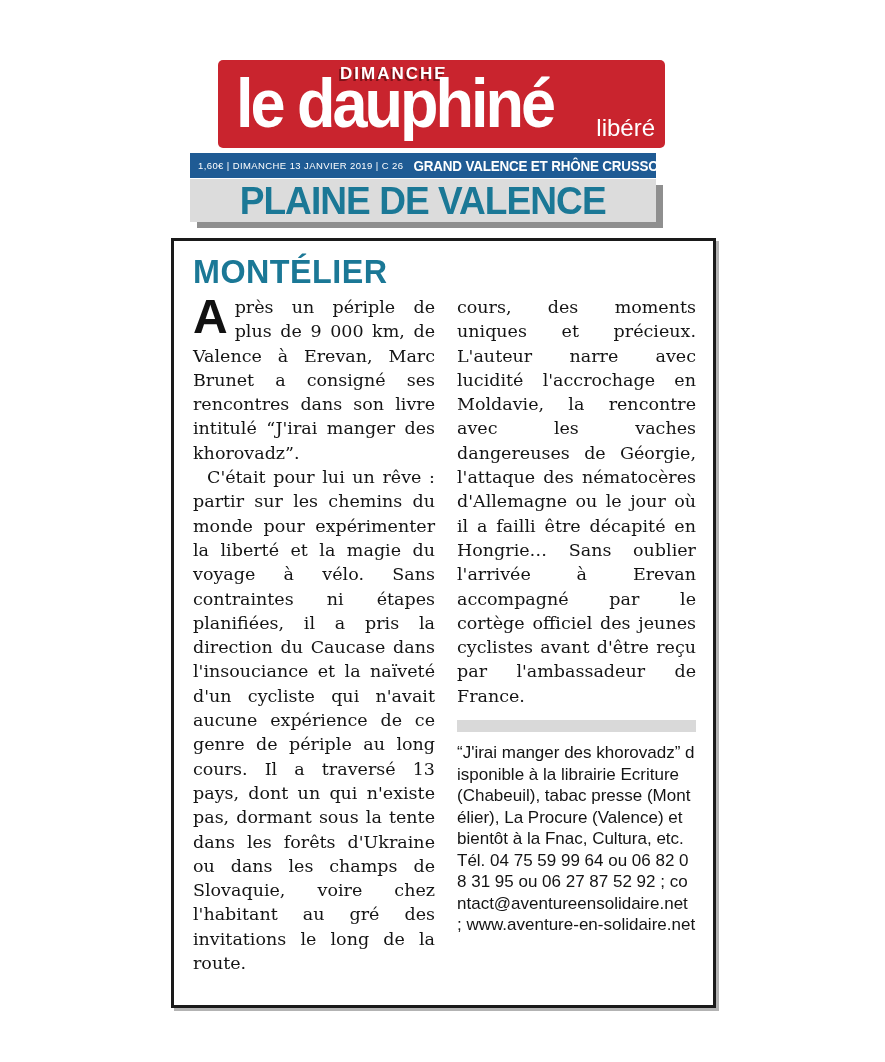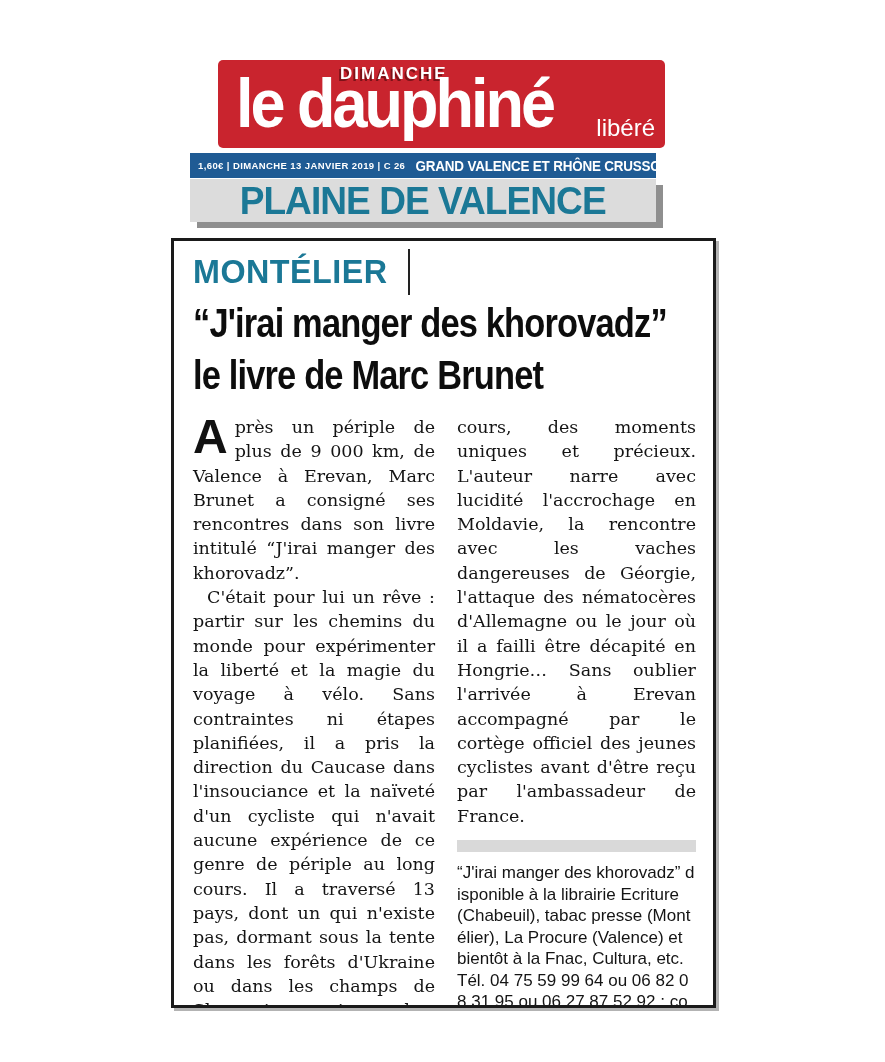--- a/index.html
+++ b/index.html
@@ -15,36 +15,36 @@
   .logo { position:absolute; left:18px; top:10px; color:#fff; font-weight:800;
           font-size:63px; letter-spacing:-3px; line-height:1;
           font-family:"Liberation Sans", sans-serif; transform:scaleY(1.08); transform-origin:top left; }
   .libere { position:absolute; right:10px; bottom:6px; color:#fff; font-size:24px;
             font-weight:400; letter-spacing:0; }
 
   
   .info-bar { position:absolute; left:190px; top:153px; width:466px; height:25px;
               background:#1F5B94; color:#fff; display:flex; align-items:center;
               justify-content:space-between; padding:0 8px; }
-  .info-left { font-size:9.5px; font-weight:bold; letter-spacing:.4px; white-space:nowrap; }
+  .info-left { font-size:9.5px; font-weight:normal; letter-spacing:.4px; white-space:nowrap; }
   .info-right { font-size:14px; font-weight:800; letter-spacing:-0.2px; white-space:nowrap;
                 transform:scaleX(.96); transform-origin:right center; }
 
   
   .section-banner { position:absolute; left:190px; top:179px; width:466px; height:43px;
                     background:#DCDCDC; box-shadow:7px 6px 0 0 #8F8F8F;
                     display:flex; align-items:center; justify-content:center; }
   .section-banner span { color:#1B7896; font-weight:800; font-size:39px; letter-spacing:-1px;
                          white-space:nowrap; transform:scaleX(.95); line-height:1; }
 
   
   .article-box { position:absolute; left:171px; top:238px; width:545px; height:770px;
                  background:#fff; border:3px solid #1a1a1a; box-shadow:3px 3px 0 #b3b3b3;
                  padding:8px 17px 10px 19px; overflow:hidden; }
-  .kicker-row { display:flex; align-items:stretch; height:44px; margin-bottom:2px; }
+  .kicker-row { display:flex; align-items:stretch; height:44px; margin-bottom:2px;flex-direction:column; }
   .kicker { color:#1B7896; font-weight:800; font-size:34px; letter-spacing:.5px;
             line-height:44px; white-space:nowrap; transform:scaleX(.95); transform-origin:left center; }
   .kicker-divider { width:2px; background:#222; margin-left:10px; height:46px; }
 
   .headline { margin:4px 0 14px 0; color:#0d0d0d; }
   .headline .hl { font-weight:800; font-size:41px; letter-spacing:-1px; line-height:52px;
                   white-space:nowrap; transform:scaleX(.84); transform-origin:left center;
                   font-family:"Liberation Sans", sans-serif; }
 
   .columns { display:flex; gap:22px; }
@@ -80,24 +80,20 @@
     <span>PLAINE DE VALENCE</span>
   </div>
 
   <div class="article-box">
 
     <div class="kicker-row">
       <div class="kicker">MONTÉLIER</div>
       <div class="kicker-divider"></div>
     </div>
 
-    <div class="headline">
-      <div class="hl">“J'irai manger des khorovadz”</div>
-      <div class="hl">le livre de Marc Brunet</div>
-    </div>
 
     <div class="columns">
 
       <div class="col left">
         <p><span class="dropcap">A</span><span>près un périple de plus de 9 000 km, de Valence à Erevan, Marc Brunet a consigné ses rencontres dans son livre intitulé “J'irai manger des khorovadz”.</span></p>
         <p class="indent">C'était pour lui un rêve : partir sur les chemins du monde pour expérimenter la liberté et la magie du voyage à vélo. Sans contraintes ni étapes planifiées, il a pris la direction du Caucase dans l'insouciance et la naïveté d'un cycliste qui n'avait aucune expérience de ce genre de périple au long cours. Il a traversé 13 pays, dont un qui n'existe pas, dormant sous la tente dans les forêts d'Ukraine ou dans les champs de Slovaquie, voire chez l'habitant au gré des invitations le long de la route.</p>
 
       </div>
 
       <div class="col right">

